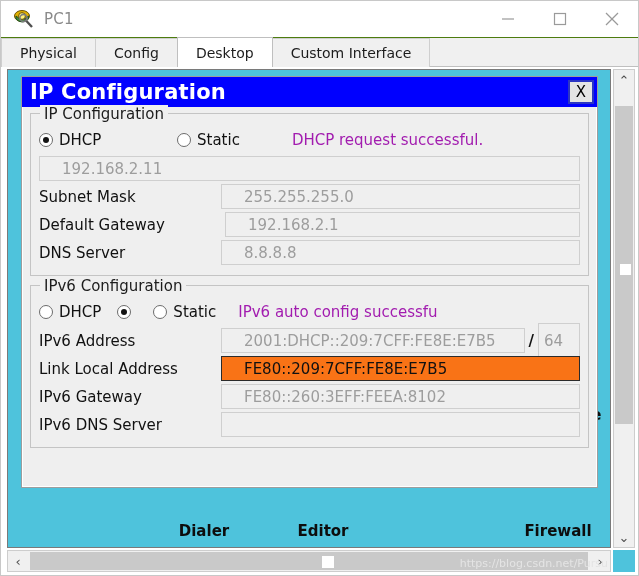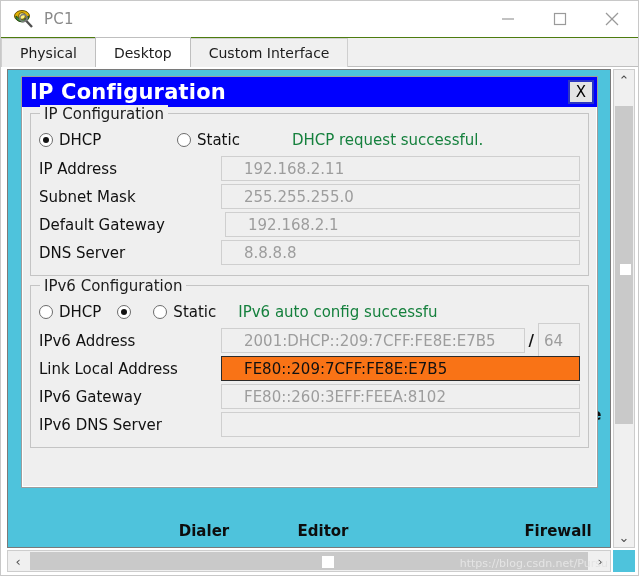--- a/index.html
+++ b/index.html
@@ -201,21 +201,21 @@
   }
   .rb.checked::after {
     content:"";
     position:absolute; left:3px; top:3px;
     width:6px; height:6px;
     border-radius:50%;
     background:#141414;
   }
   .status-msg {
     font-size: 15px;
-    color: #15803d;
+    color: #a21caf;
     margin-left: 8px;
     white-space: nowrap;
   }
 
   
   .field-row {
     display: flex;
     align-items: center;
     height: 27px;
     margin-bottom: 1px;
@@ -360,20 +360,21 @@
         <svg width="16" height="16" viewBox="0 0 16 16">
             <line x1="2" y1="2" x2="14" y2="14" stroke="#9a9a9a" stroke-width="1.2"></line>
             <line x1="14" y1="2" x2="2" y2="14" stroke="#9a9a9a" stroke-width="1.2"></line>
           </svg>
       </div>
     </div>
   </div>
 
   <div id="tabstrip">
     <div class="tab">Physical</div>
+    <div class="tab">Config</div>
     <div class="tab active">Desktop</div>
     <div class="tab">Custom Interface</div>
     <div id="tab-filler"></div>
   </div>
 
   <div id="body-area">
 
     <div id="desktop-pane">
 
       <div class="d-icon" style="left:136px; top:452px; width:120px;">
@@ -408,21 +409,20 @@
                   <span>DHCP</span>
                 </div>
                 <div class="radio">
                   <span class="rb"></span>
                   <span>Static</span>
                 </div>
                 <div class="status-msg" style="margin-left:46px;">DHCP request successful.</div>
               </div>
 
               <div class="field-row">
-                <div class="field-label">IP Address</div>
                 <div class="field-input">192.168.2.11</div>
               </div>
 
               <div class="field-row">
                 <div class="field-label">Subnet Mask</div>
                 <div class="field-input">255.255.255.0</div>
               </div>
 
               <div class="field-row">
                 <div class="field-label">Default Gateway</div>

